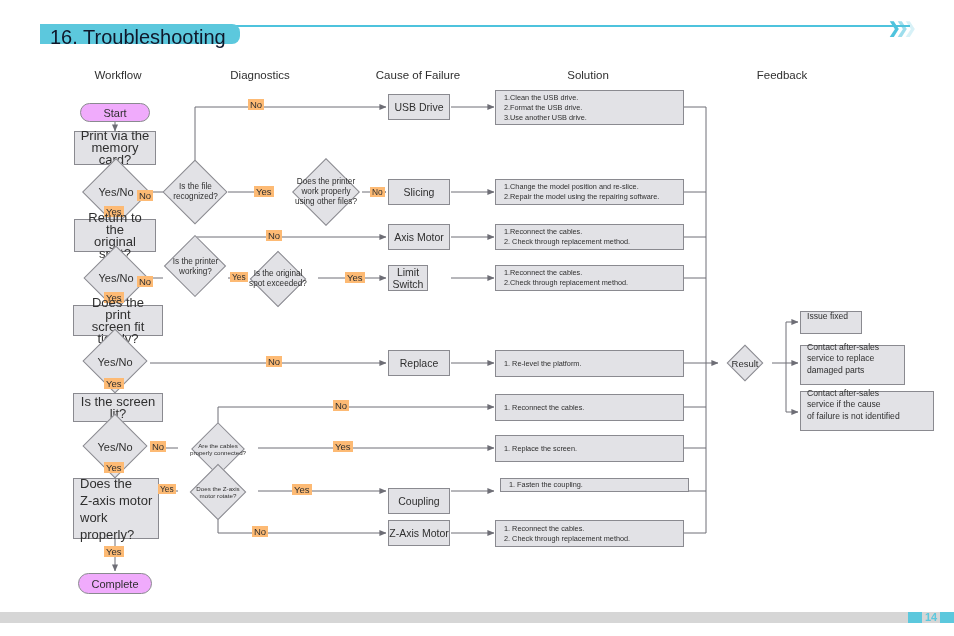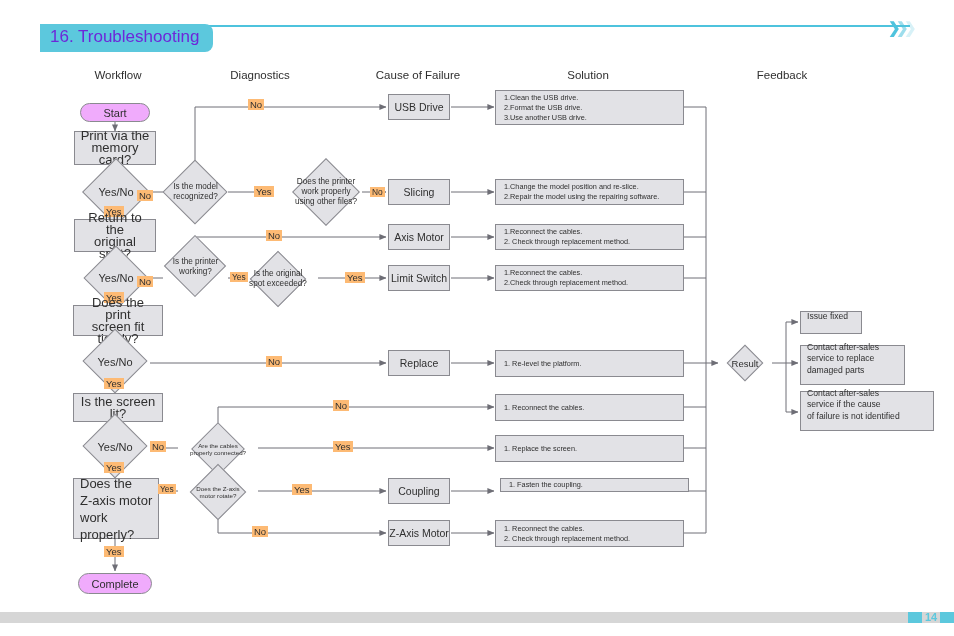--- a/index.html
+++ b/index.html
@@ -11,25 +11,25 @@
     position:relative;
     overflow:hidden;
   }
   
   #header-rule{
     position:absolute;left:40px;top:25px;width:870px;height:2px;
     background:#4ec3dd;
   }
   #title-banner{
     position:absolute;left:40px;top:24px;
-    height:28px;line-height:26px;
+    height:20px;line-height:26px;
     padding:0 14px 0 10px;
     background:#5cc8dd;
-    color:#6d28d9;
-    font-size:17px;
+    color:#0f172a;
+    font-size:20px;
     border-radius:0 8px 8px 0;
     white-space:nowrap;
   }
   .chev{
     position:absolute;top:19px;
     font-size:15px;color:#4ec3dd;font-weight:bold;
     font-family:"Liberation Sans", sans-serif;
   }
   
   #footer-bar{
@@ -252,21 +252,21 @@
 work properly?</span>
 </div>
 <div class="elabel" style="left:104px;top:546px;">Yes</div>
 
 <div class="term" style="left:78px;top:573px;width:74px;height:21px;font-size:11px;">
   <span>Complete</span>
 </div>
 
 <div class="dia q" style="left:163px;top:168px;width:65px;height:48px;">
   <div class="shape" style="width:46px;height:46px;left:9px;top:1px;"></div>
-  <div class="txt"><span>Is the model
+  <div class="txt"><span>Is the file
 recognized?</span></div>
 </div>
 <div class="elabel" style="left:248px;top:99px;">No</div>
 <div class="elabel" style="left:254px;top:186px;">Yes</div>
 
 <div class="dia q" style="left:287px;top:168px;width:78px;height:48px;">
   <div class="shape" style="width:48px;height:48px;left:15px;top:0px;"></div>
   <div class="txt"><span>Does the printer
 work properly
 using other files?</span></div>
@@ -307,27 +307,27 @@
 
 <div class="node cause" style="left:388px;top:94px;width:62px;height:26px;">
   <span>USB Drive</span>
 </div>
 <div class="node cause" style="left:388px;top:179px;width:62px;height:26px;">
   <span>Slicing</span>
 </div>
 <div class="node cause" style="left:388px;top:224px;width:62px;height:26px;">
   <span>Axis Motor</span>
 </div>
-<div class="node cause" style="left:388px;top:265px;width:62px;height:26px;justify-content:center;">
+<div class="node cause" style="left:388px;top:265px;width:40px;height:26px;justify-content:center;">
   <span>Limit Switch</span>
 </div>
 <div class="node cause" style="left:388px;top:350px;width:62px;height:26px;">
   <span>Replace</span>
 </div>
-<div class="node cause" style="left:388px;top:478px;width:62px;height:26px;">
+<div class="node cause" style="left:388px;top:488px;width:62px;height:26px;">
   <span>Coupling</span>
 </div>
 <div class="node cause" style="left:388px;top:520px;width:62px;height:26px;">
   <span>Z-Axis Motor</span>
 </div>
 
 <div class="node left sol" style="left:495px;top:90px;width:189px;height:35px;">
   <span>1.Clean the USB drive.
 2.Format the USB drive.
 3.Use another USB drive.</span>

